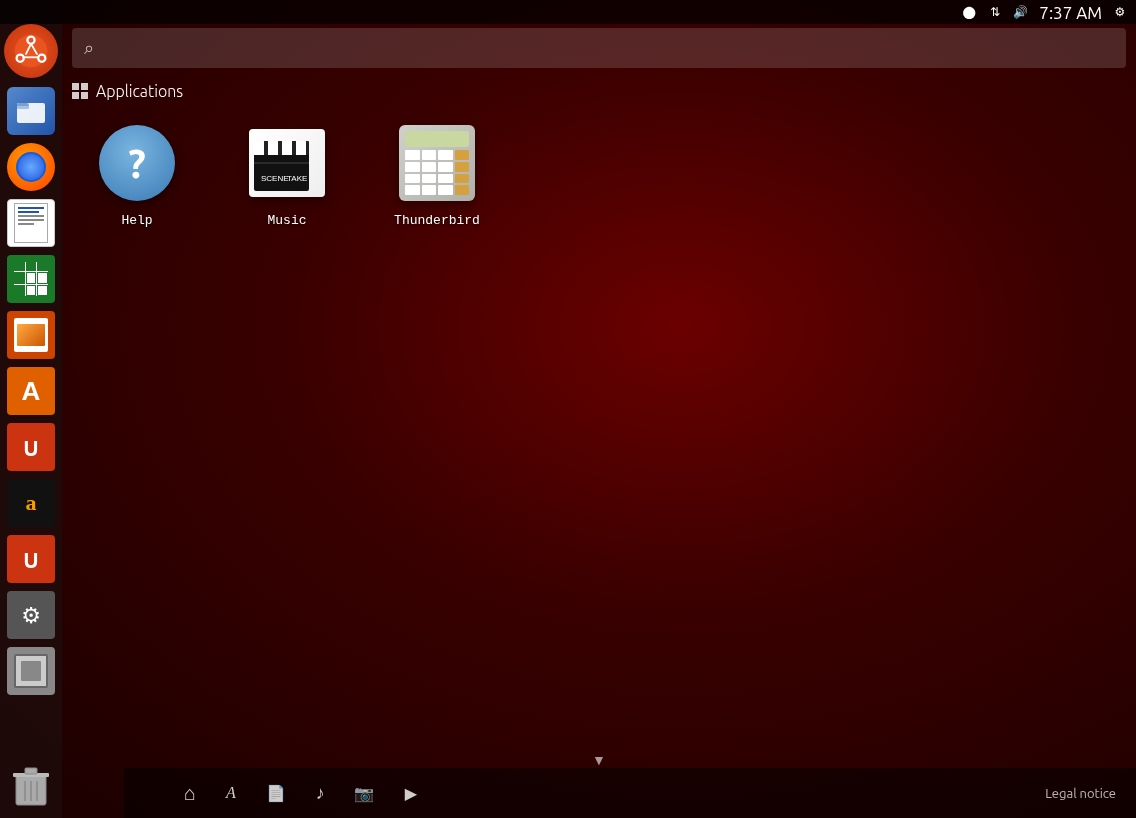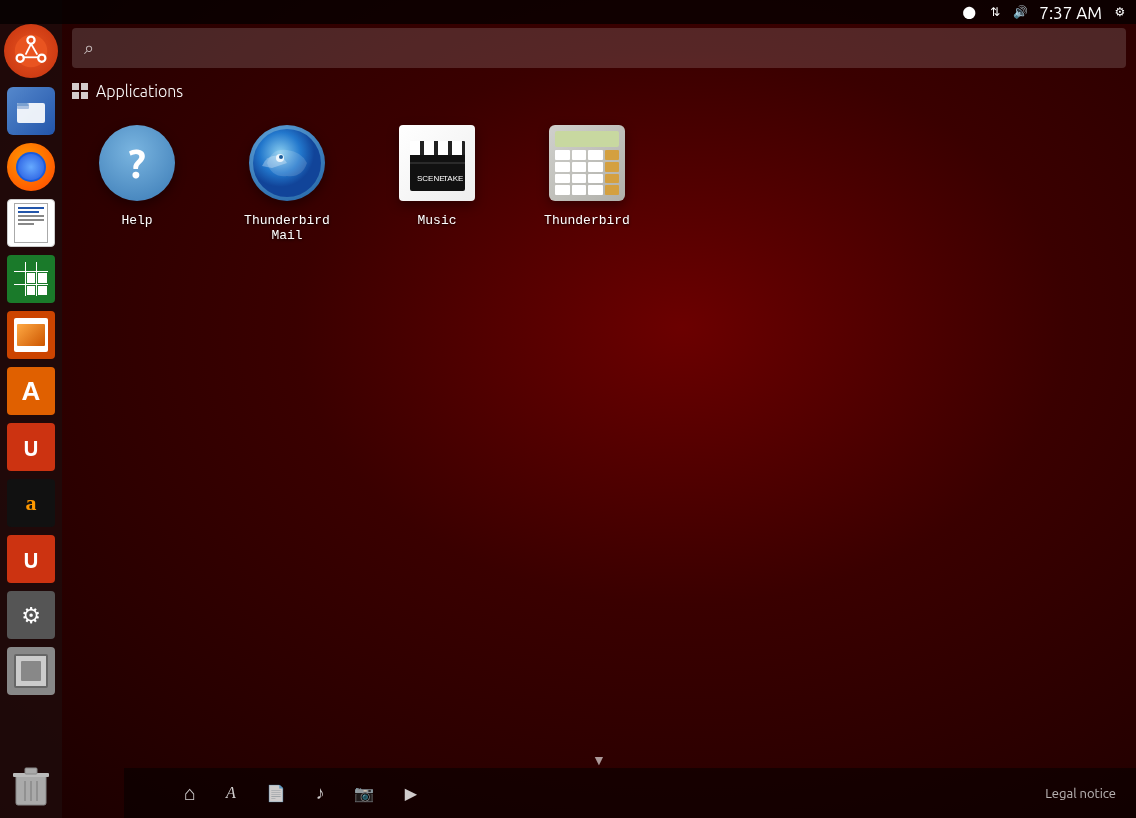--- a/index.html
+++ b/index.html
@@ -204,26 +204,26 @@
       border-radius: 50%;
       display: flex;
       align-items: center;
       justify-content: center;
       position: relative;
       box-shadow: 0 4px 12px rgba(0,0,0,0.4);
       overflow: hidden;
     }
 
     .icon-videos {
-      width: 76px; height: 76px;
+      width: 76px; height: 68px;
       background: linear-gradient(135deg, #fff 0%, #eee 100%);
       border-radius: 4px;
       display: flex;
       align-items: center;
-      justify-content: center;
+      justify-content: flex-start;
       box-shadow: 0 4px 12px rgba(0,0,0,0.4);
     }
 
     .icon-texteditor {
       width: 76px; height: 76px;
       background: linear-gradient(135deg, #f0f0ee 0%, #ddd 100%);
       border-radius: 4px;
       display: flex;
       align-items: center;
       justify-content: center;
@@ -489,42 +489,20 @@
 
   <div class="apps-grid">
 
     <div class="app-item">
       <div class="app-icon">
         <div class="icon-help">?</div>
       </div>
       <span class="app-label">Help</span>
     </div>
 
-    <div class="app-item">
-      <div class="app-icon">
-        <div class="icon-thunderbird">
-          <svg width="70" height="70" viewBox="0 0 70 70">
-            <circle cx="35" cy="35" r="34" fill="url(#tb-grad)"></circle>
-            <defs>
-              <radialGradient id="tb-grad" cx="40%" cy="35%">
-                <stop offset="0%" stop-color="#88ccee"></stop>
-                <stop offset="60%" stop-color="#2277cc"></stop>
-                <stop offset="100%" stop-color="#114499"></stop>
-              </radialGradient>
-            </defs>
-
-            <path d="M15 35 Q20 20 35 22 Q50 24 55 35 Q50 50 35 48 Q20 50 15 35Z" fill="rgba(255,255,255,0.15)"></path>
-            <path d="M10 38 Q15 25 30 28 L35 35 L20 40Z" fill="rgba(255,255,255,0.3)"></path>
-            <circle cx="28" cy="30" r="4" fill="rgba(255,255,255,0.8)"></circle>
-            <circle cx="29" cy="29" r="2" fill="#1a5a99"></circle>
-          </svg>
-        </div>
-      </div>
-      <span class="app-label">Thunderbird Mail</span>
-    </div>
 
     <div class="app-item">
       <div class="app-icon">
         <div class="icon-videos">
           <svg width="65" height="65" viewBox="0 0 65 65">
 
             <rect x="5" y="18" width="55" height="42" rx="2" fill="#111"></rect>
 
             <rect x="5" y="10" width="55" height="14" rx="1" fill="#222"></rect>
 

